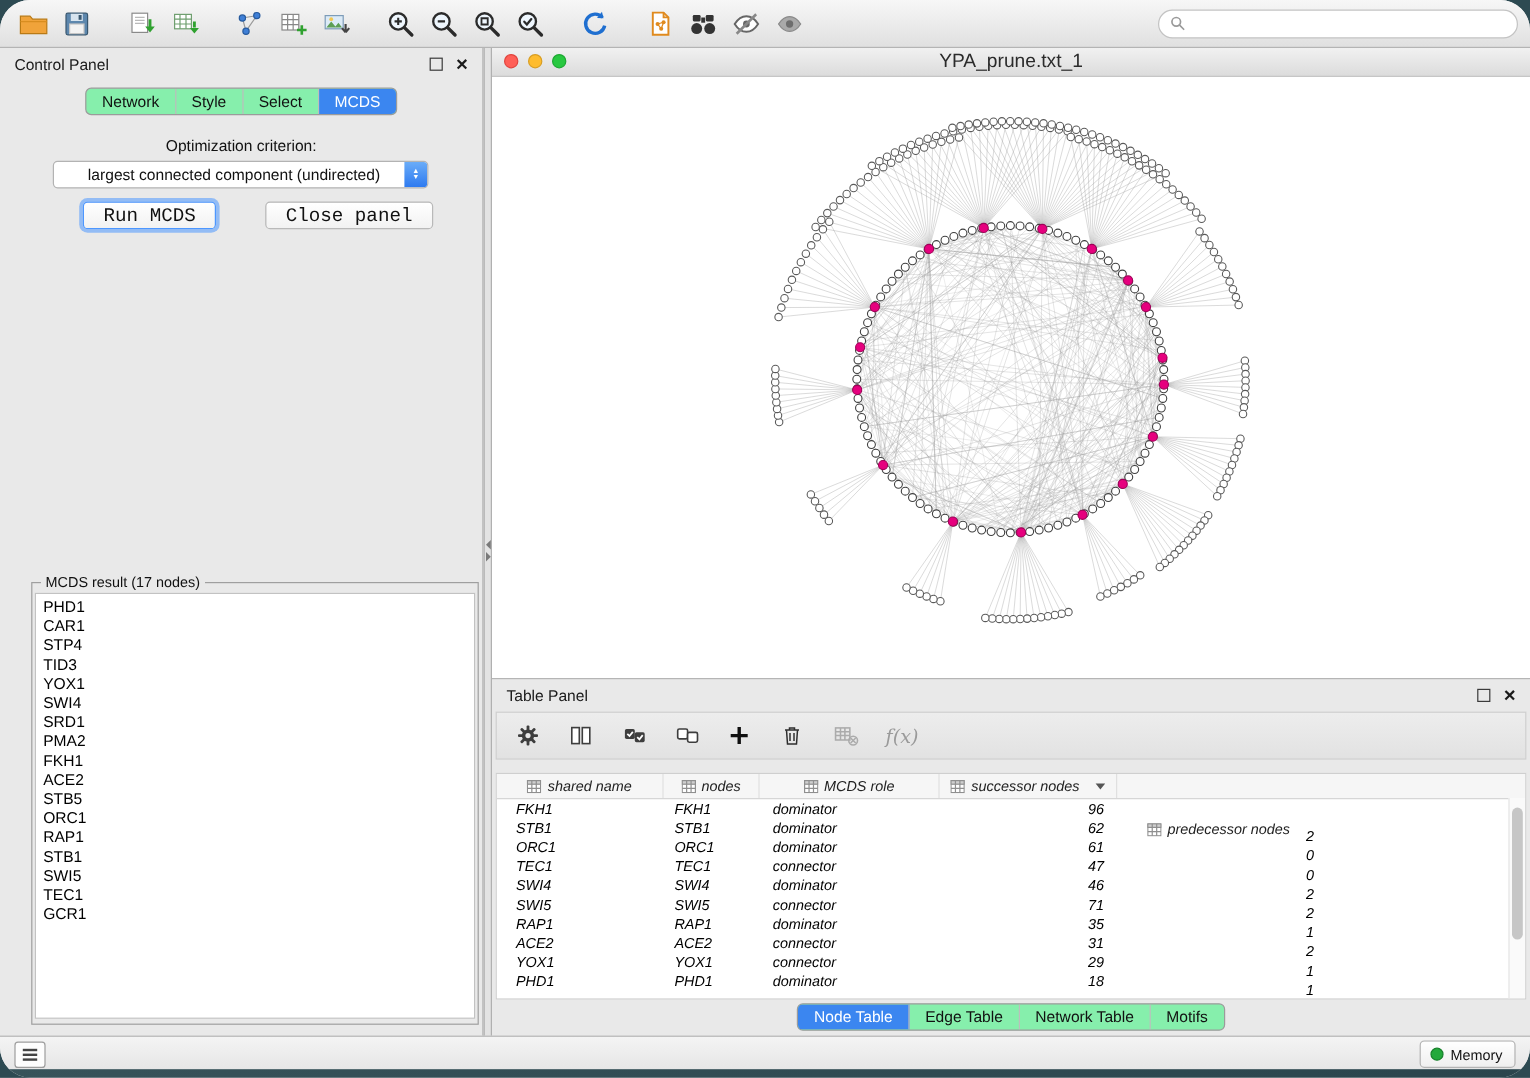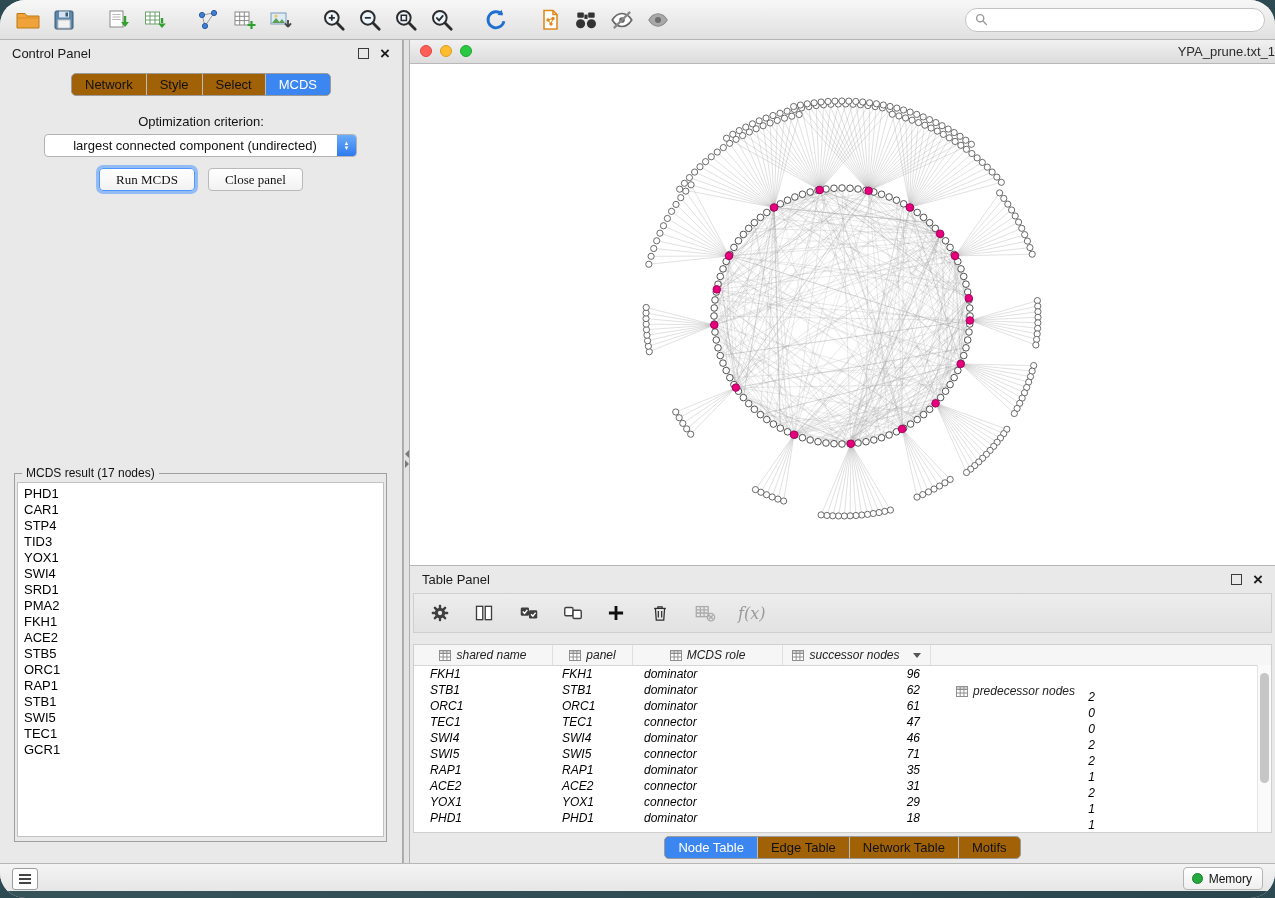--- a/index.html
+++ b/index.html
@@ -18,54 +18,54 @@
   .search-box input{border:none;outline:none;flex:1;font-size:12px;background:transparent;
                     font-family:"Liberation Sans",sans-serif;}
   
   .control-panel{position:absolute;left:0;top:40px;width:403px;height:823px;background:#e9e9e9;
                  border-right:1px solid #a9a9a9;box-sizing:border-box;}
   .panel-title-row{position:absolute;left:0;top:0;width:100%;height:26px;display:flex;align-items:center;
                    padding:0 12px;box-sizing:border-box;font-size:13px;color:#1a1a1a;}
   .win-btns{margin-left:auto;display:flex;align-items:center;gap:11px;}
   .float-ico{width:9px;height:9px;border:1.5px solid #3a3a3a;display:inline-block;background:transparent;}
   .close-ico{font-size:17px;font-weight:bold;color:#1a1a1a;line-height:1;}
-  .seg-tabs{display:flex;border:1px solid #9b9b9b;border-radius:5px;overflow:hidden;background:#a16207;height:21px;}
+  .seg-tabs{display:flex;border:1px solid #9b9b9b;border-radius:5px;overflow:hidden;background:#86efac;height:21px;}
   .seg-tab{padding:0 13px;font-size:13px;color:#111;border-right:1px solid #bdbdbd;display:flex;align-items:center;}
   .seg-tab:last-child{border-right:none;}
   .seg-tab.active{background:#3b86f0;color:#fff;}
   .cp-tabs{position:absolute;top:33px;left:50%;transform:translateX(-50%);}
   .opt-label{position:absolute;top:74px;width:100%;text-align:center;font-size:13px;color:#111;}
   .combo{position:absolute;top:94px;left:44px;width:313px;height:23px;background:#fff;border:1px solid #b3b3b3;
          border-radius:4px;display:flex;align-items:center;box-sizing:border-box;overflow:hidden;}
   .combo-text{flex:1;font-size:13px;padding-left:8px;color:#111;white-space:nowrap;text-align:center;}
   .combo-cap{width:19px;height:100%;background:linear-gradient(#6aacf8,#2e7af0);
              display:flex;flex-direction:column;align-items:center;justify-content:center;color:#fff;}
   .combo-cap span{font-size:6px;line-height:5px;}
   .btn-row{position:absolute;top:128px;left:0;width:100%;display:flex;justify-content:center;gap:13px;}
-  .mac-btn{height:23px;padding:0 16px;font-size:13px;background:linear-gradient(#ffffff,#f2f2f2);
-           border:1px solid #b9b9b9;border-radius:4px;color:#111;font-family:Liberation Serif, serif;}
+  .mac-btn{height:23px;padding:0 16px;font-size:16px;background:linear-gradient(#ffffff,#f2f2f2);
+           border:1px solid #b9b9b9;border-radius:4px;color:#111;font-family:Liberation Mono, monospace;margin-left:28px;}
   .mac-btn.focus{box-shadow:0 0 0 3px rgba(77,151,255,.55);border-color:#4d97ff;}
   .result-box{position:absolute;left:10px;top:422px;width:373px;height:376px;border:1px solid #9f9f9f;
-              margin:4px;padding:2px;box-sizing:border-box;}
+              margin:16px;padding:2px;box-sizing:border-box;}
   .result-box legend{font-size:12px;padding:0 4px;margin-left:5px;color:#111;}
   .result-list{width:100%;height:calc(100% - 2px);background:#fff;border:1px solid #c2c2c2;box-sizing:border-box;
                overflow:hidden;padding:3px 0 0 6px;font-size:13px;line-height:16px;color:#000;}
   
   .splitter{position:absolute;left:403px;top:40px;width:7px;height:823px;background:#e3e3e3;
             border-left:1px solid #b0b0b0;border-right:1px solid #b0b0b0;box-sizing:border-box;}
   .splitter .arrows{position:absolute;top:408px;left:0;width:100%;}
   .tri-l{width:0;height:0;border-top:4px solid transparent;border-bottom:4px solid transparent;
          border-right:4px solid #7a7a7a;margin:2px auto;}
   .tri-r{width:0;height:0;border-top:4px solid transparent;border-bottom:4px solid transparent;
          border-left:4px solid #7a7a7a;margin:2px auto;}
   
   .network-window{position:absolute;left:410px;top:40px;width:865px;height:525px;background:#fff;}
   .net-titlebar{height:23px;background:linear-gradient(#f1f1f1,#dcdcdc);border-bottom:1px solid #b8b8b8;
-                position:relative;display:flex;align-items:center;justify-content:flex-end;
-                font-size:13px;color:#2b2b2b;}
+                position:relative;display:flex;align-items:center;justify-content:center;
+                font-size:16px;color:#2b2b2b;}
   .tl{position:absolute;top:5px;width:12px;height:12px;border-radius:50%;box-sizing:border-box;}
   .tl.red{left:10px;background:#ff5f57;border:1px solid #e0443e;}
   .tl.yellow{left:30px;background:#febc2e;border:1px solid #d89e24;}
   .tl.green{left:50px;background:#28c840;border:1px solid #1da832;}
   #net-svg{display:block;background:#fff;}
   
   .table-panel{position:absolute;left:410px;top:565px;width:865px;height:298px;background:#e9e9e9;
                border-top:1px solid #b5b5b5;box-sizing:border-box;}
   .tp-toolbar{position:absolute;left:3px;right:3px;top:27px;height:40px;
               background:linear-gradient(#ededed,#e2e2e2);border:1px solid #cfcfcf;
@@ -1250,21 +1250,21 @@
               <path d="M4.2 0.5v10M7.9 0.5v10M0.5 7h11" stroke="#8f8f8f"></path>
             </svg>
           <span>shared name</span>
         </div>
         <div class="th c2">
           <svg width="12" height="11" viewBox="0 0 12 11">
               <rect x="0.5" y="0.5" width="11" height="10" fill="#fff" stroke="#8f8f8f"></rect>
               <rect x="0.5" y="0.5" width="11" height="3" fill="#cfcfcf" stroke="#8f8f8f"></rect>
               <path d="M4.2 0.5v10M7.9 0.5v10M0.5 7h11" stroke="#8f8f8f"></path>
             </svg>
-          <span>panel</span>
+          <span>nodes</span>
         </div>
         <div class="th c3">
           <svg width="12" height="11" viewBox="0 0 12 11">
               <rect x="0.5" y="0.5" width="11" height="10" fill="#fff" stroke="#8f8f8f"></rect>
               <rect x="0.5" y="0.5" width="11" height="3" fill="#cfcfcf" stroke="#8f8f8f"></rect>
               <path d="M4.2 0.5v10M7.9 0.5v10M0.5 7h11" stroke="#8f8f8f"></path>
             </svg>
           <span>MCDS role</span>
         </div>
         <div class="th c4">

